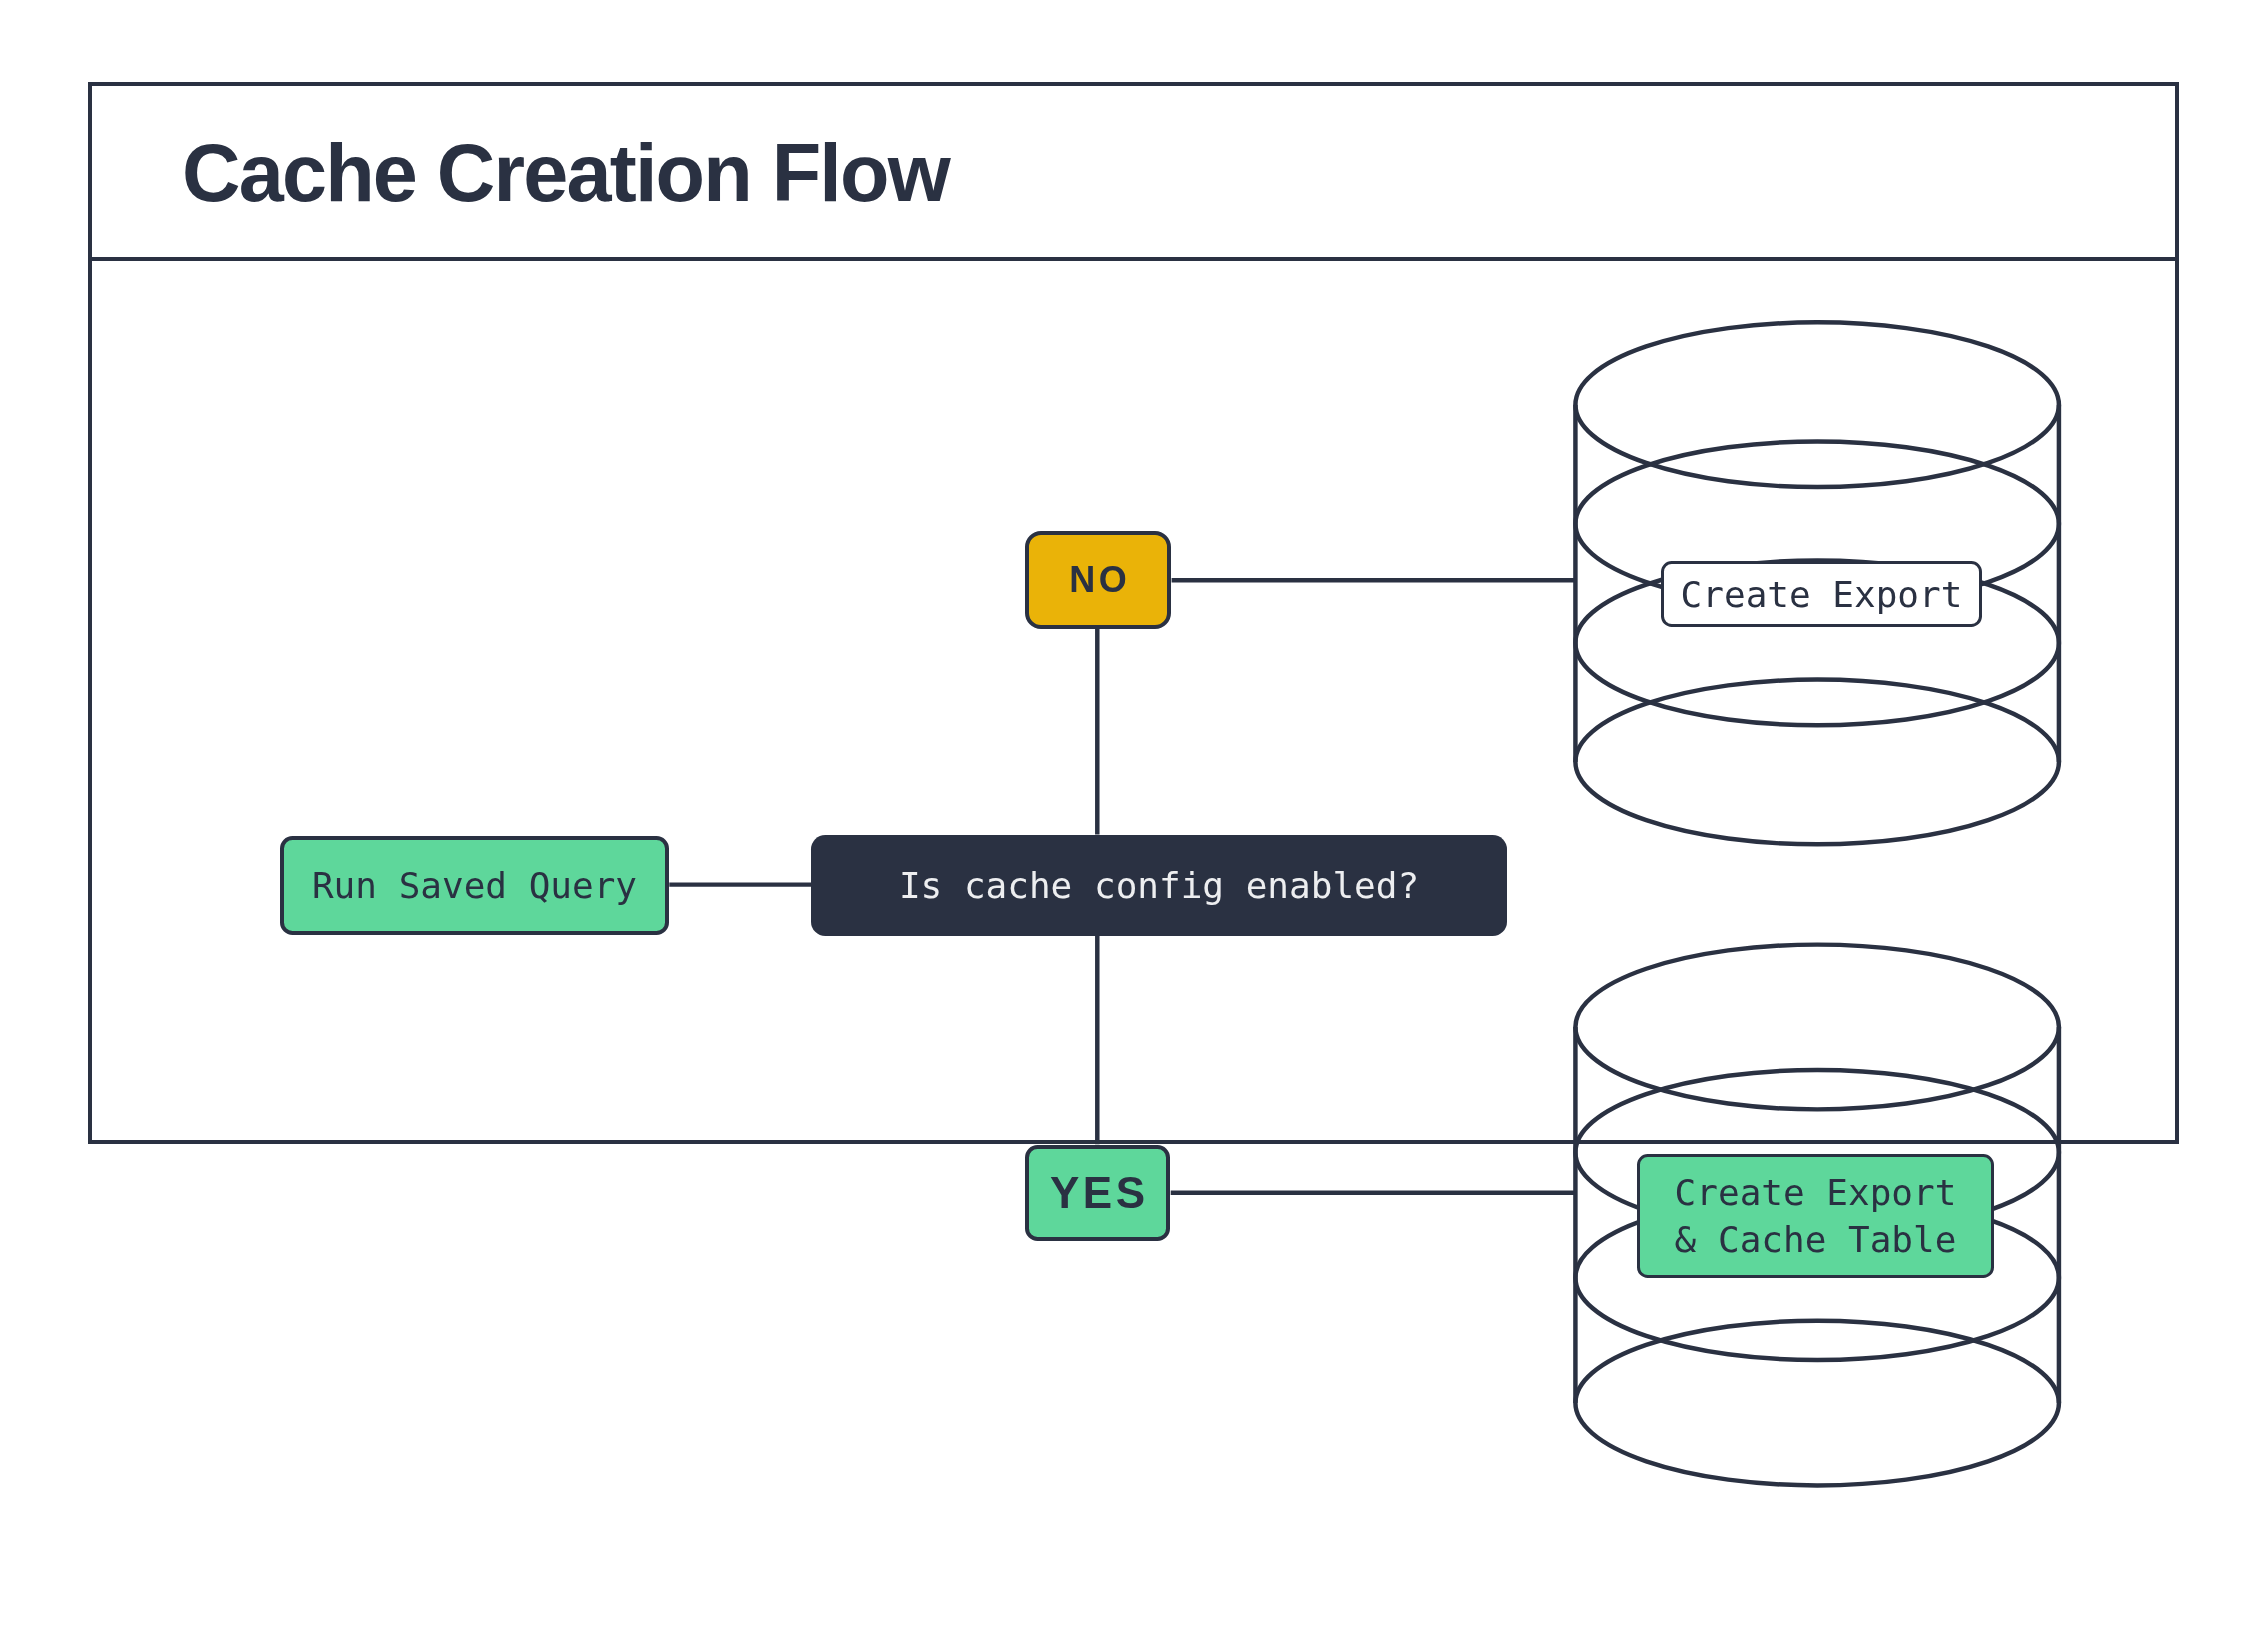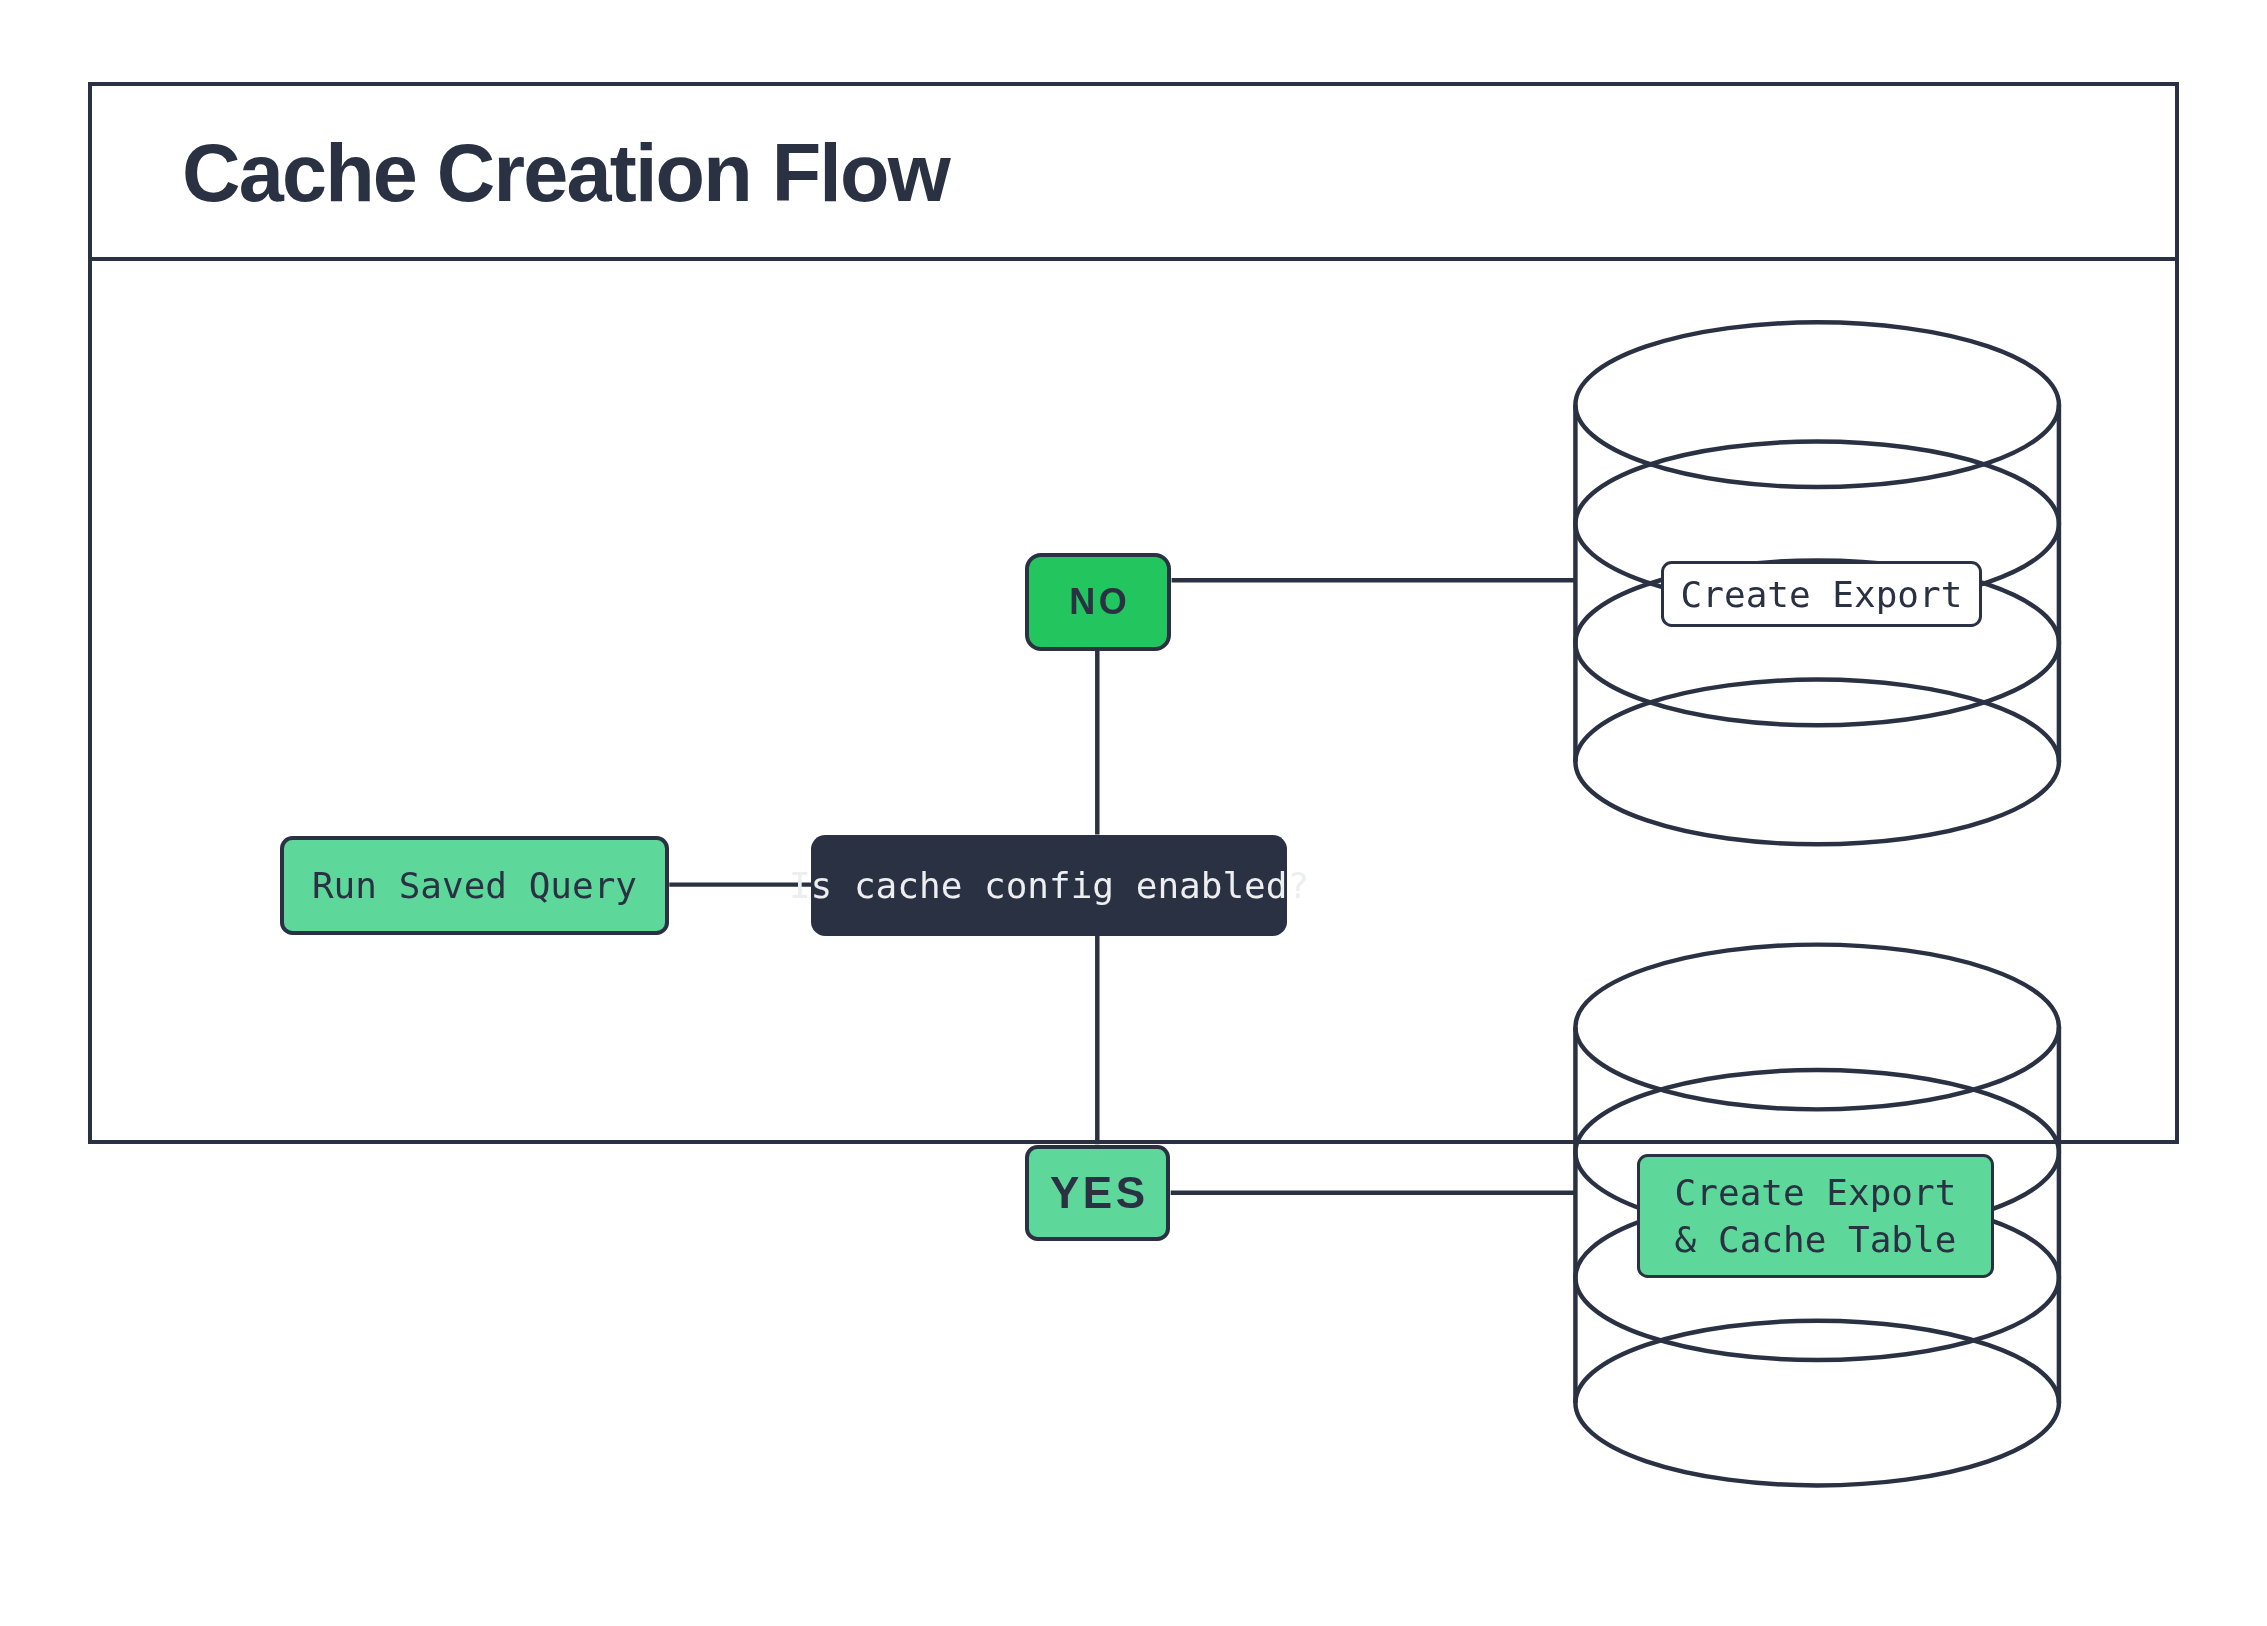--- a/index.html
+++ b/index.html
@@ -69,29 +69,29 @@
   }
   .node-run {
     left: 280px; top: 836px;
     width: 389px; height: 99px;
     background: #5ED79B;
     border: 4.5px solid #2A3142;
     border-radius: 12.5px;
   }
   .node-decision {
     left: 811px; top: 835px;
-    width: 476px; height: 101px;
+    width: 696px; height: 101px;
     background: #2A3142;
     border-radius: 14.3px;
   }
   .node-decision .mono { color: #EDEEF0; }
   .node-no {
-    left: 1025px; top: 553px;
+    left: 1025px; top: 531px;
     width: 146px; height: 98px;
-    background: #22c55e;
+    background: #eab308;
     border: 4.5px solid #2A3142;
     border-radius: 16px;
     font-size: 36px;
     font-weight: 700;
     letter-spacing: 3.6px;
     color: #2A3142;
     text-indent: 3.6px;
   }
   .node-yes {
     left: 1025px; top: 1145px;

